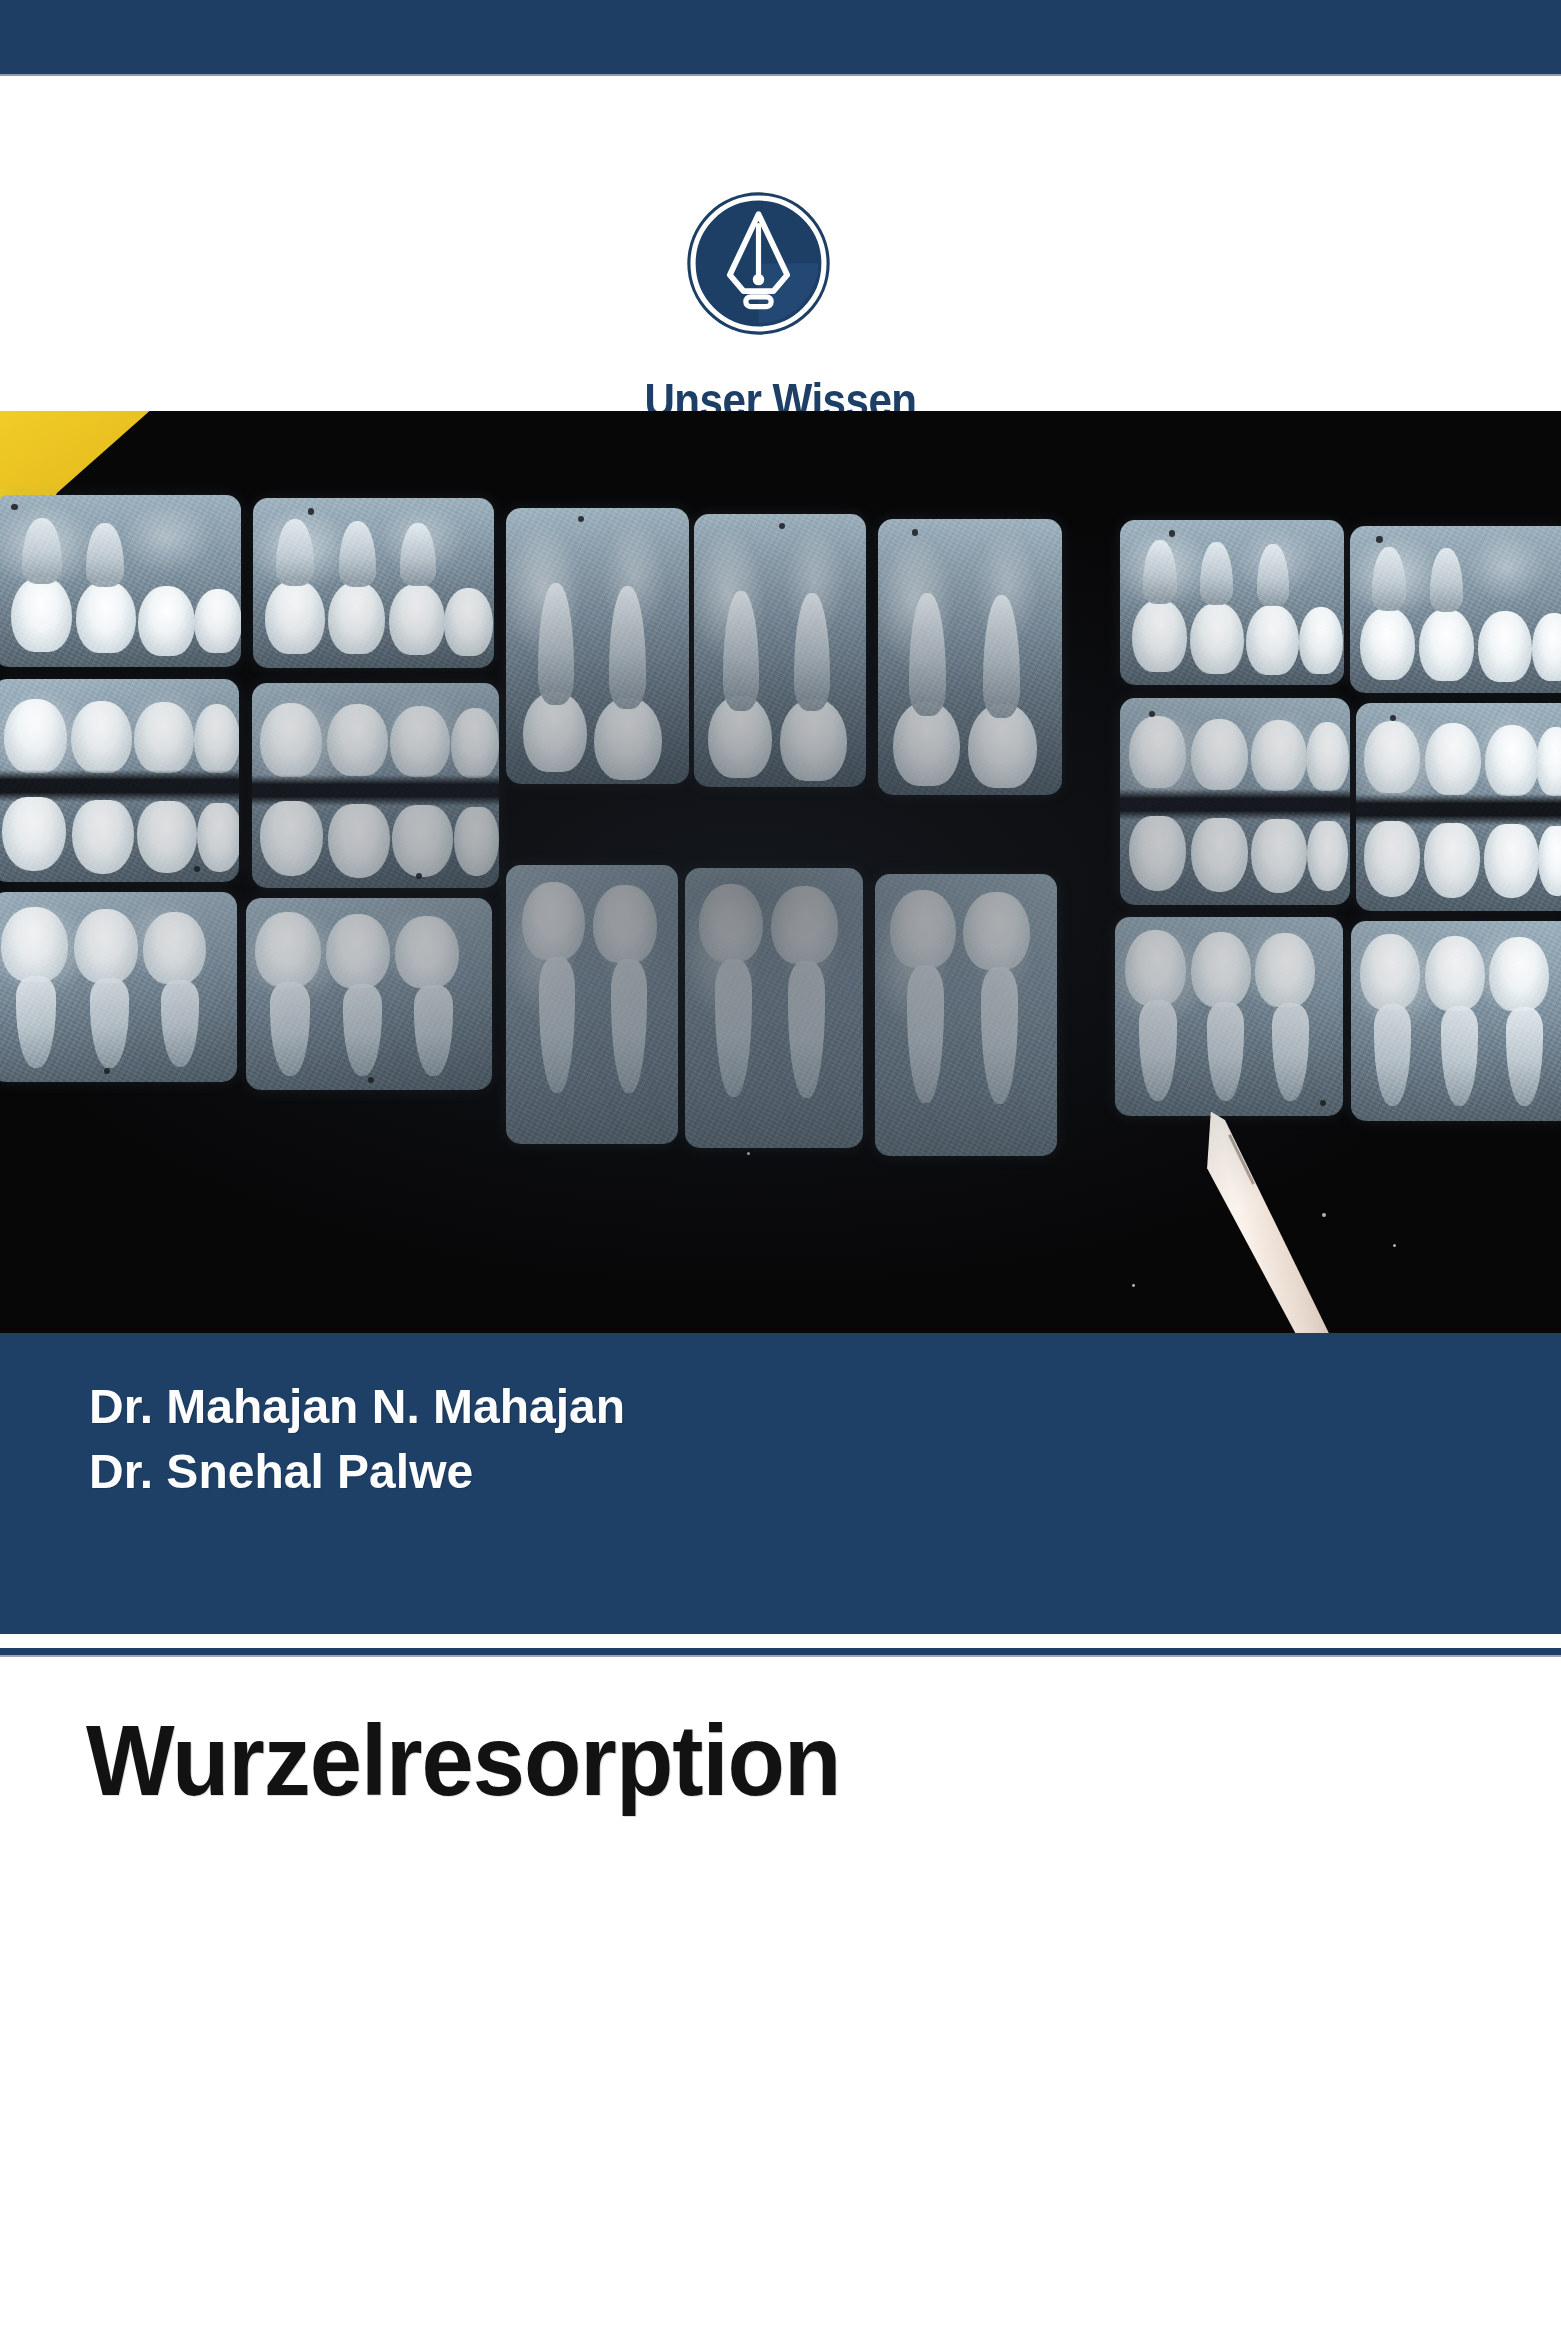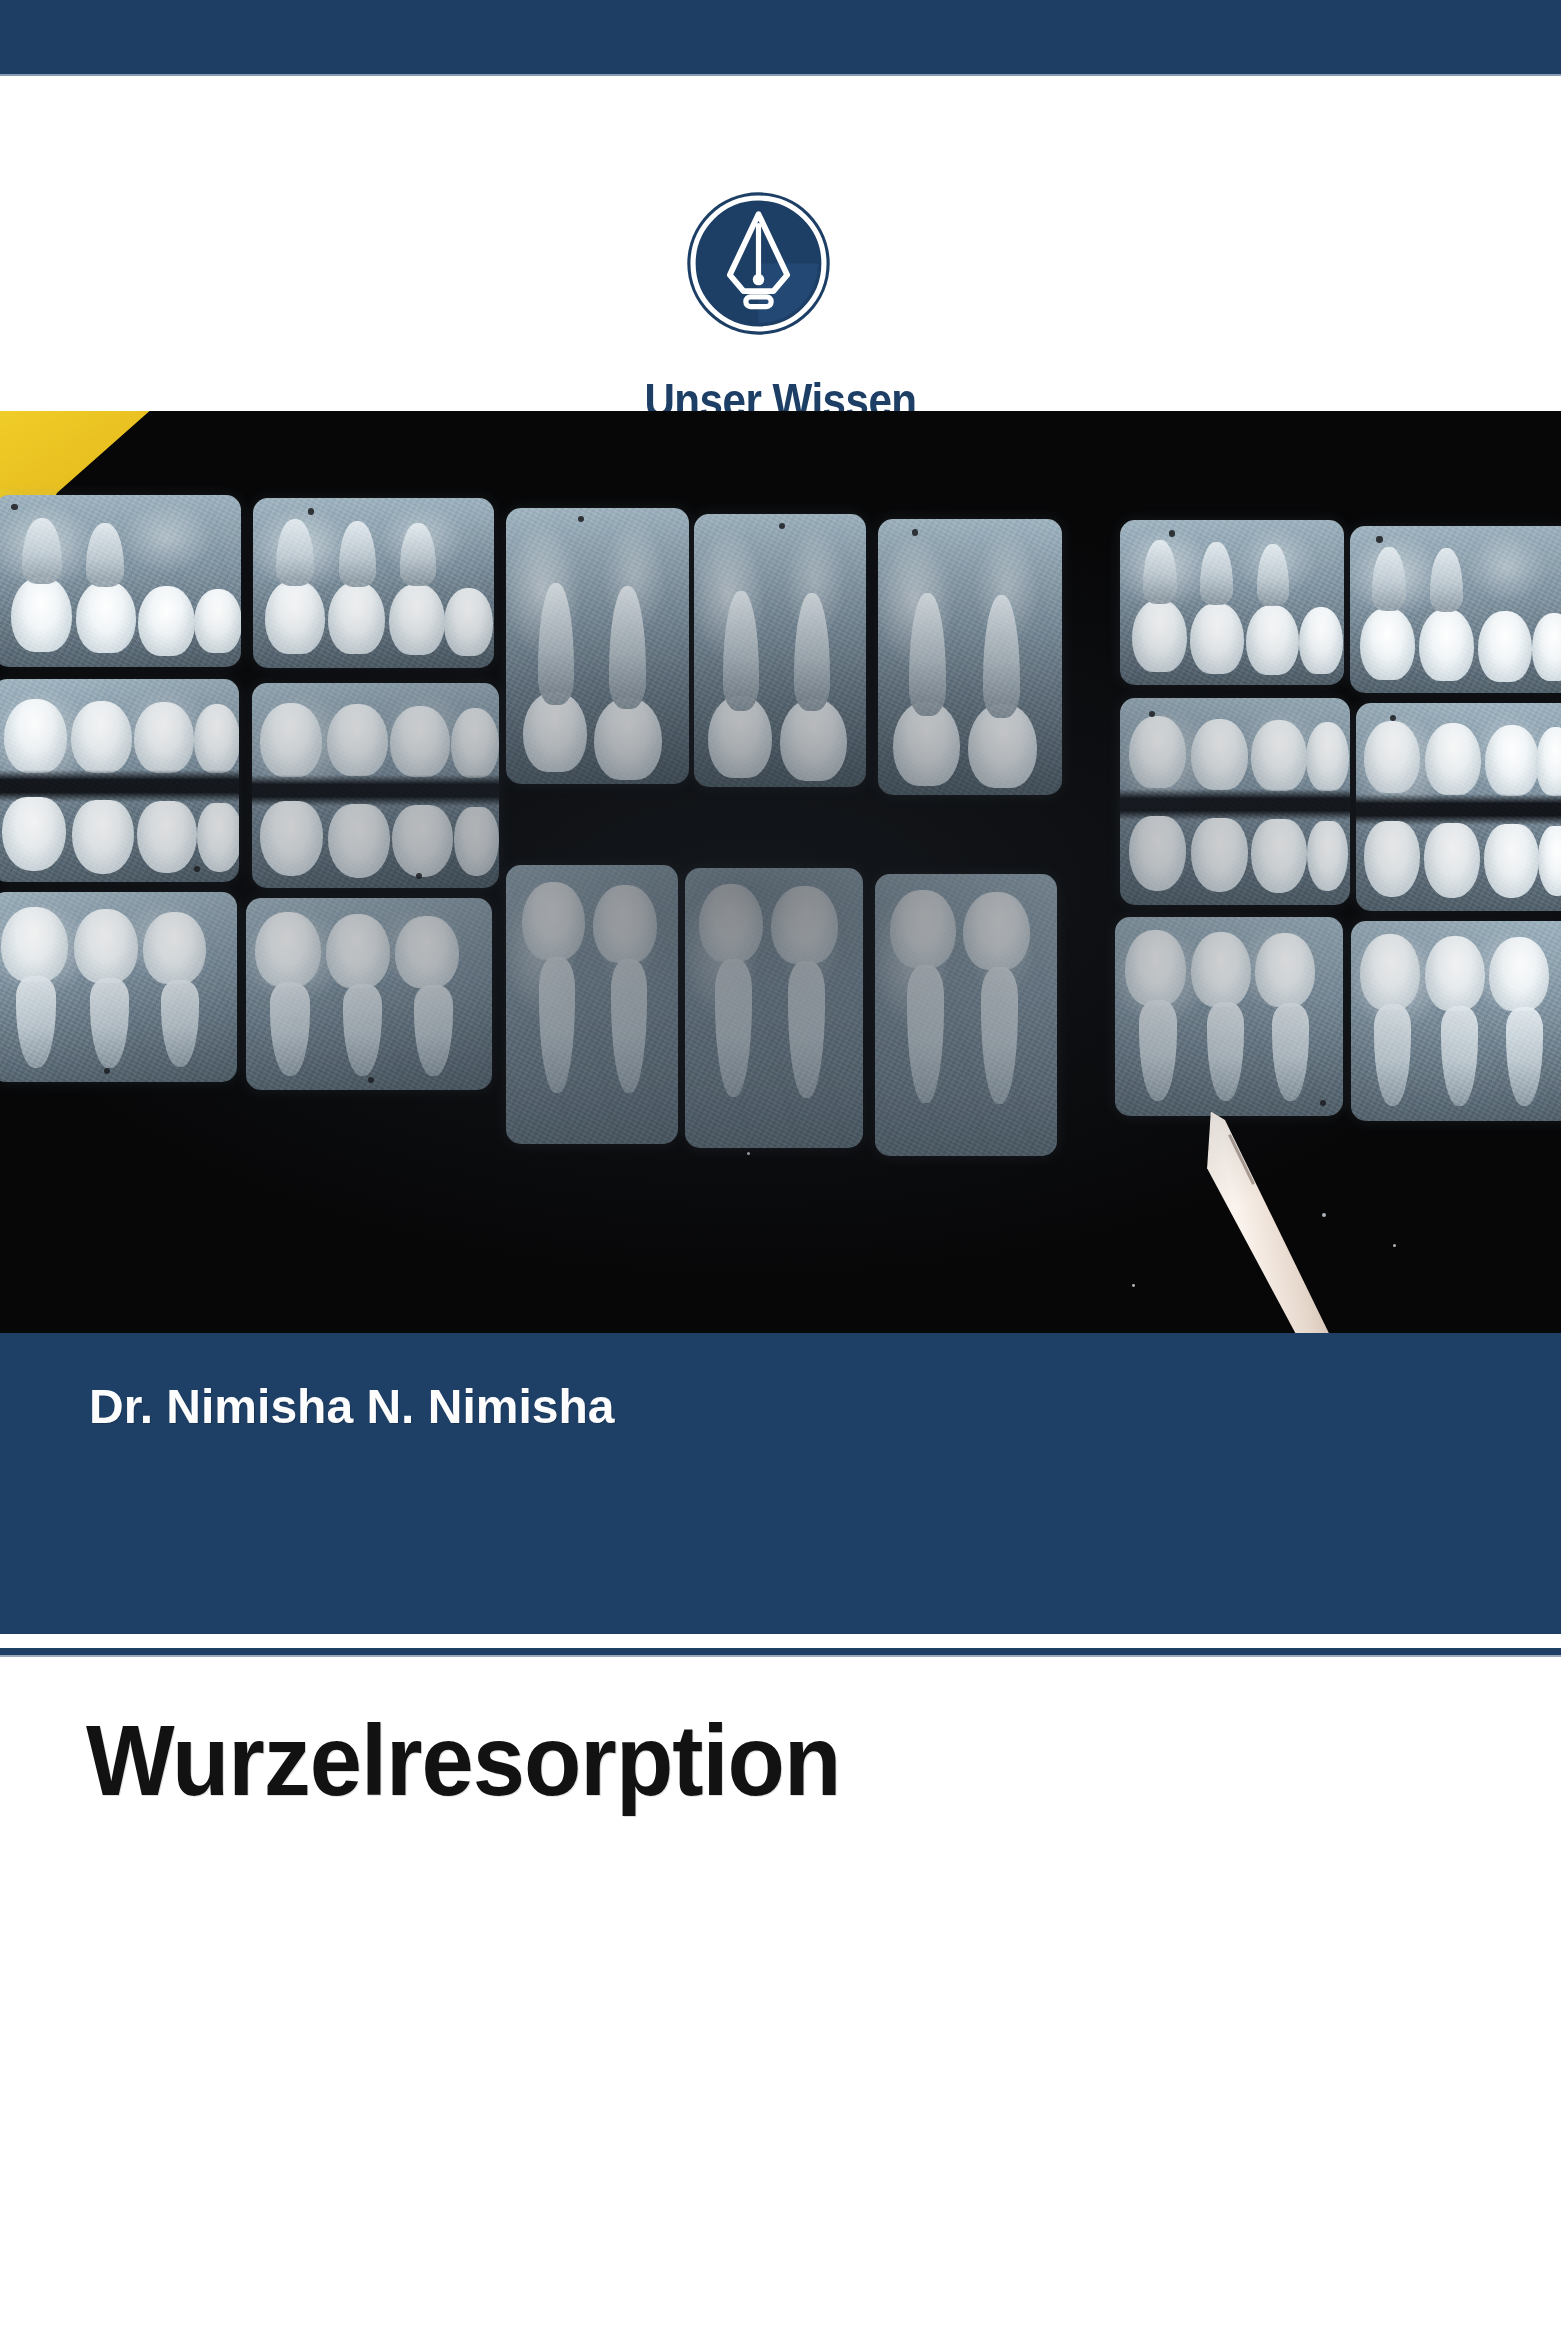--- a/index.html
+++ b/index.html
@@ -493,21 +493,22 @@
   <div class="speck" style="left:1322px; top:802px; width:4px; height:4px;"></div>
   <div class="speck" style="left:1393px; top:833px; width:3.4px; height:3.4px;"></div>
   <div class="speck" style="left:1132px; top:873px; width:2.9px; height:2.9px;"></div>
   <div class="speck" style="left:747px; top:741px; width:3.4px; height:3.4px;"></div>
 
   <div class="photo-vignette"></div>
 </div>
 
 <div class="author-band">
   <div class="authors">
-    <div class="author-line">Dr. Nimisha N. Nimisha</div>
+    <div class="author-line">Dr. Mahajan N. Mahajan</div>
+    <div class="author-line">Dr. Snehal Palwe</div>
   </div>
 </div>
 
 <div class="divider-gap"></div>
 <div class="divider-stripe"></div>
 <div class="divider-stripe-shadow"></div>
 
 <div class="title-area">
   <div class="book-title">Wurzelresorption</div>
 </div>

